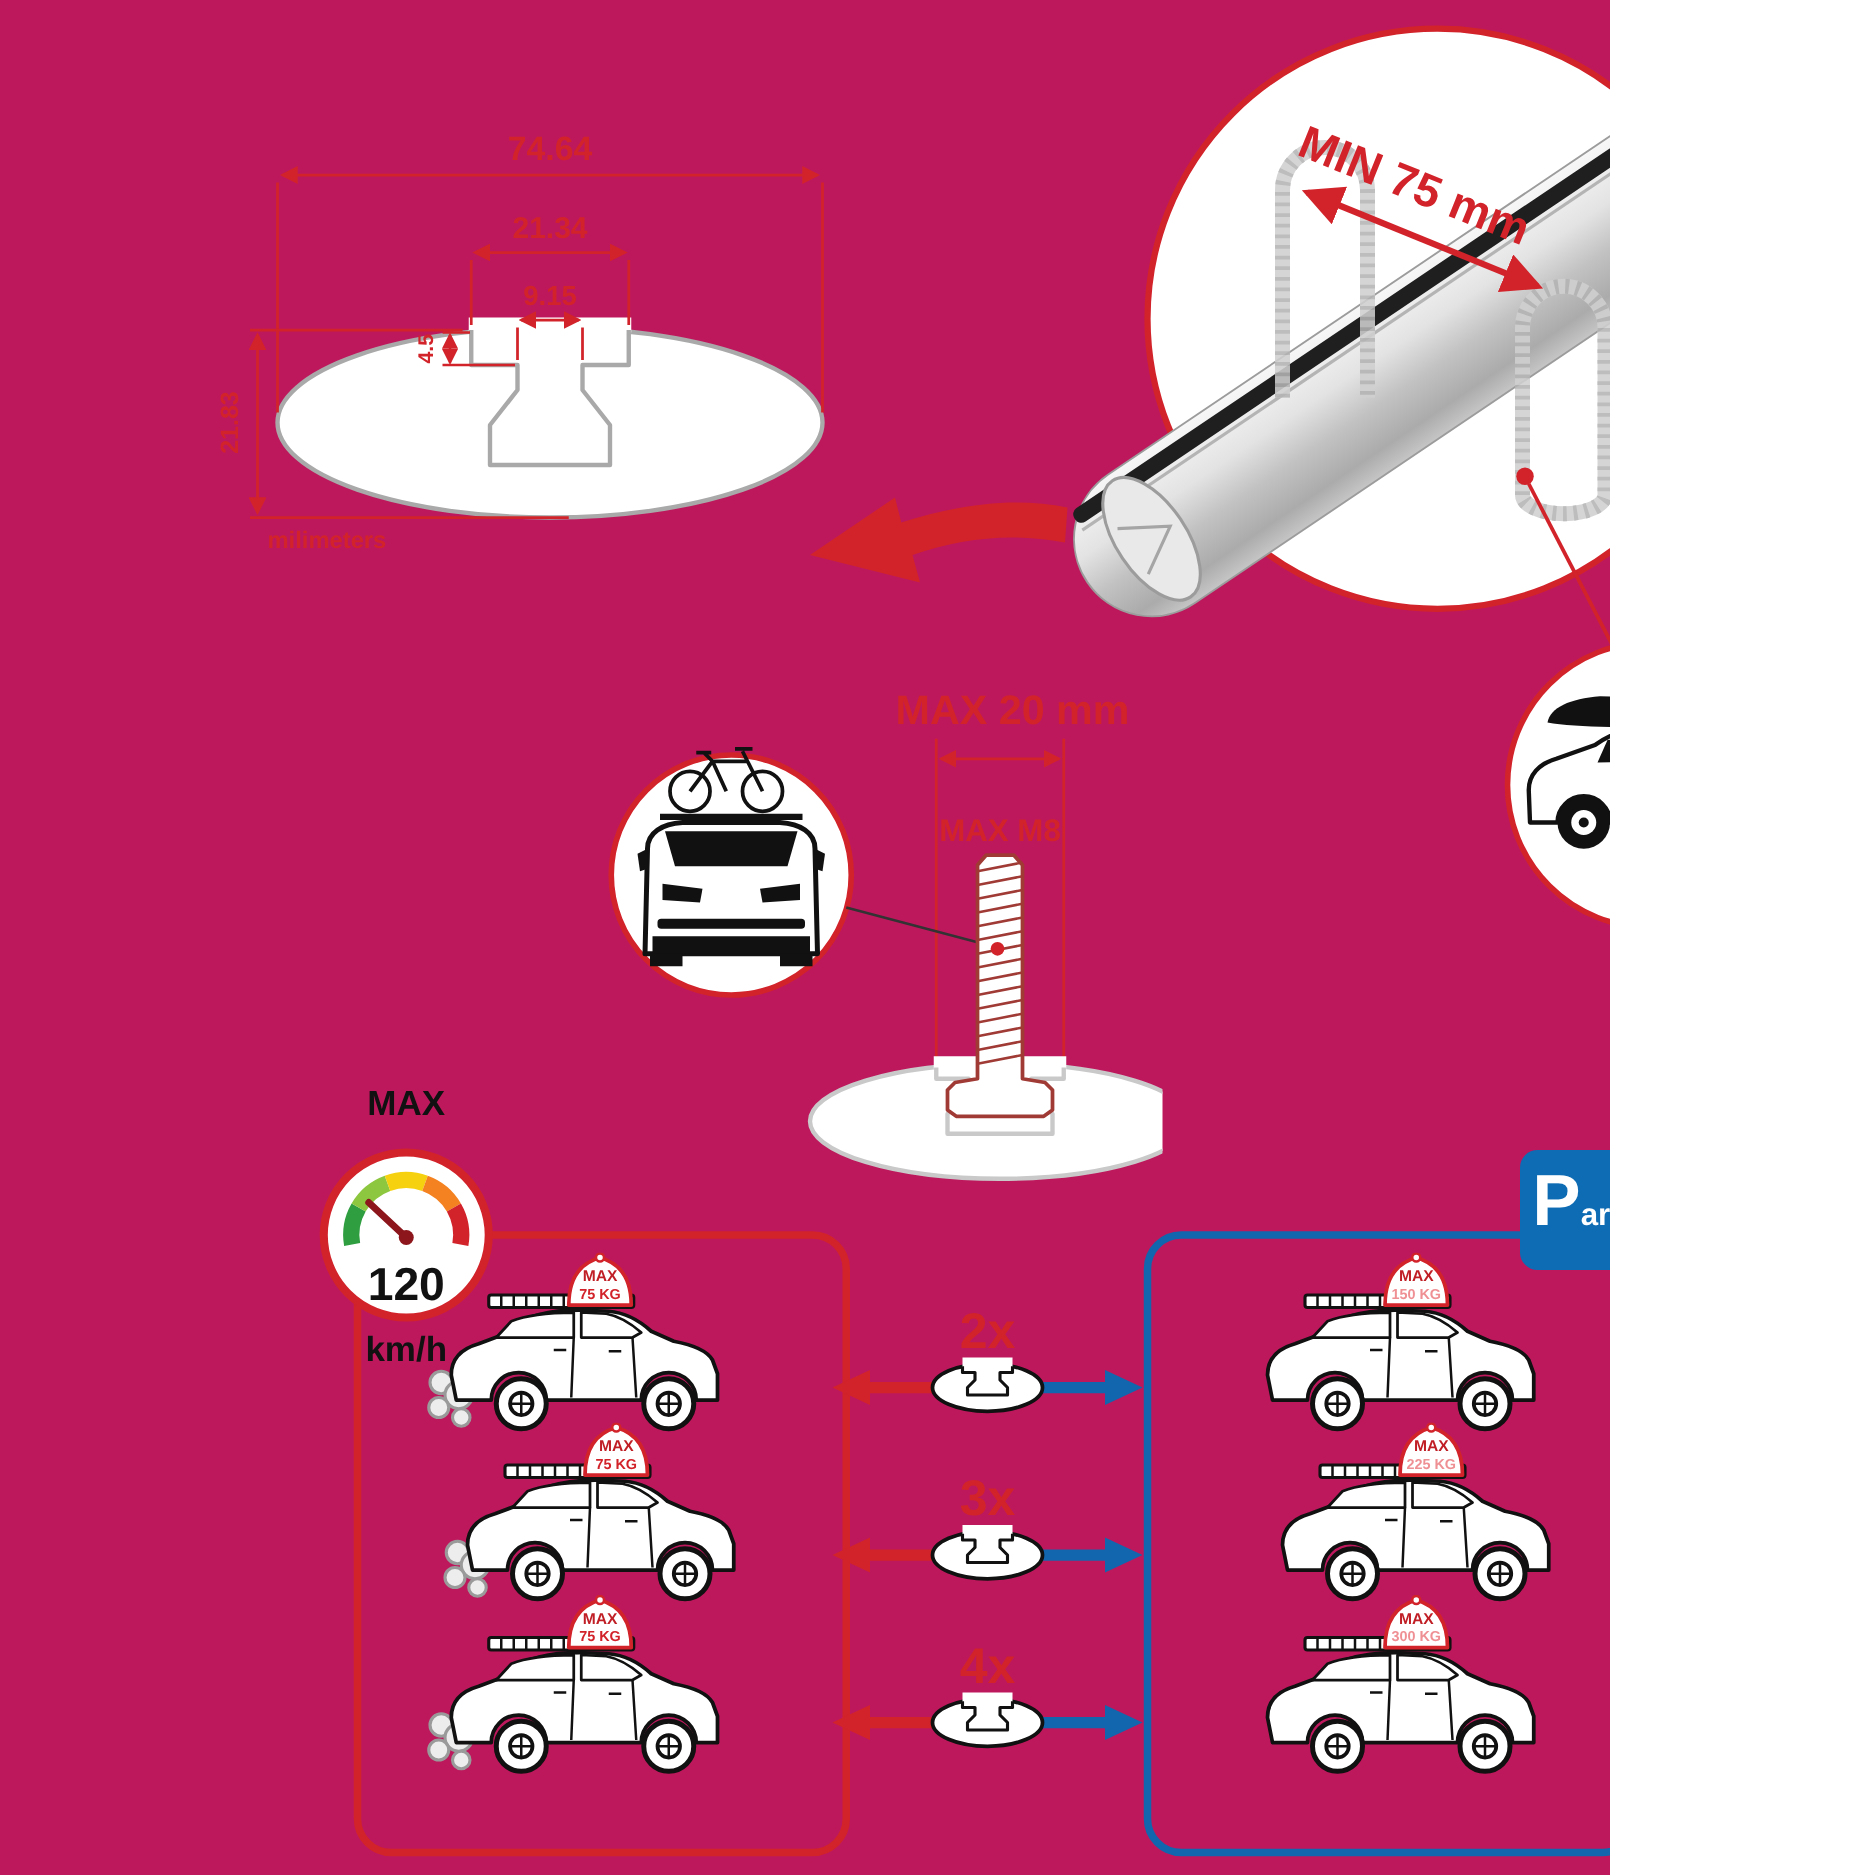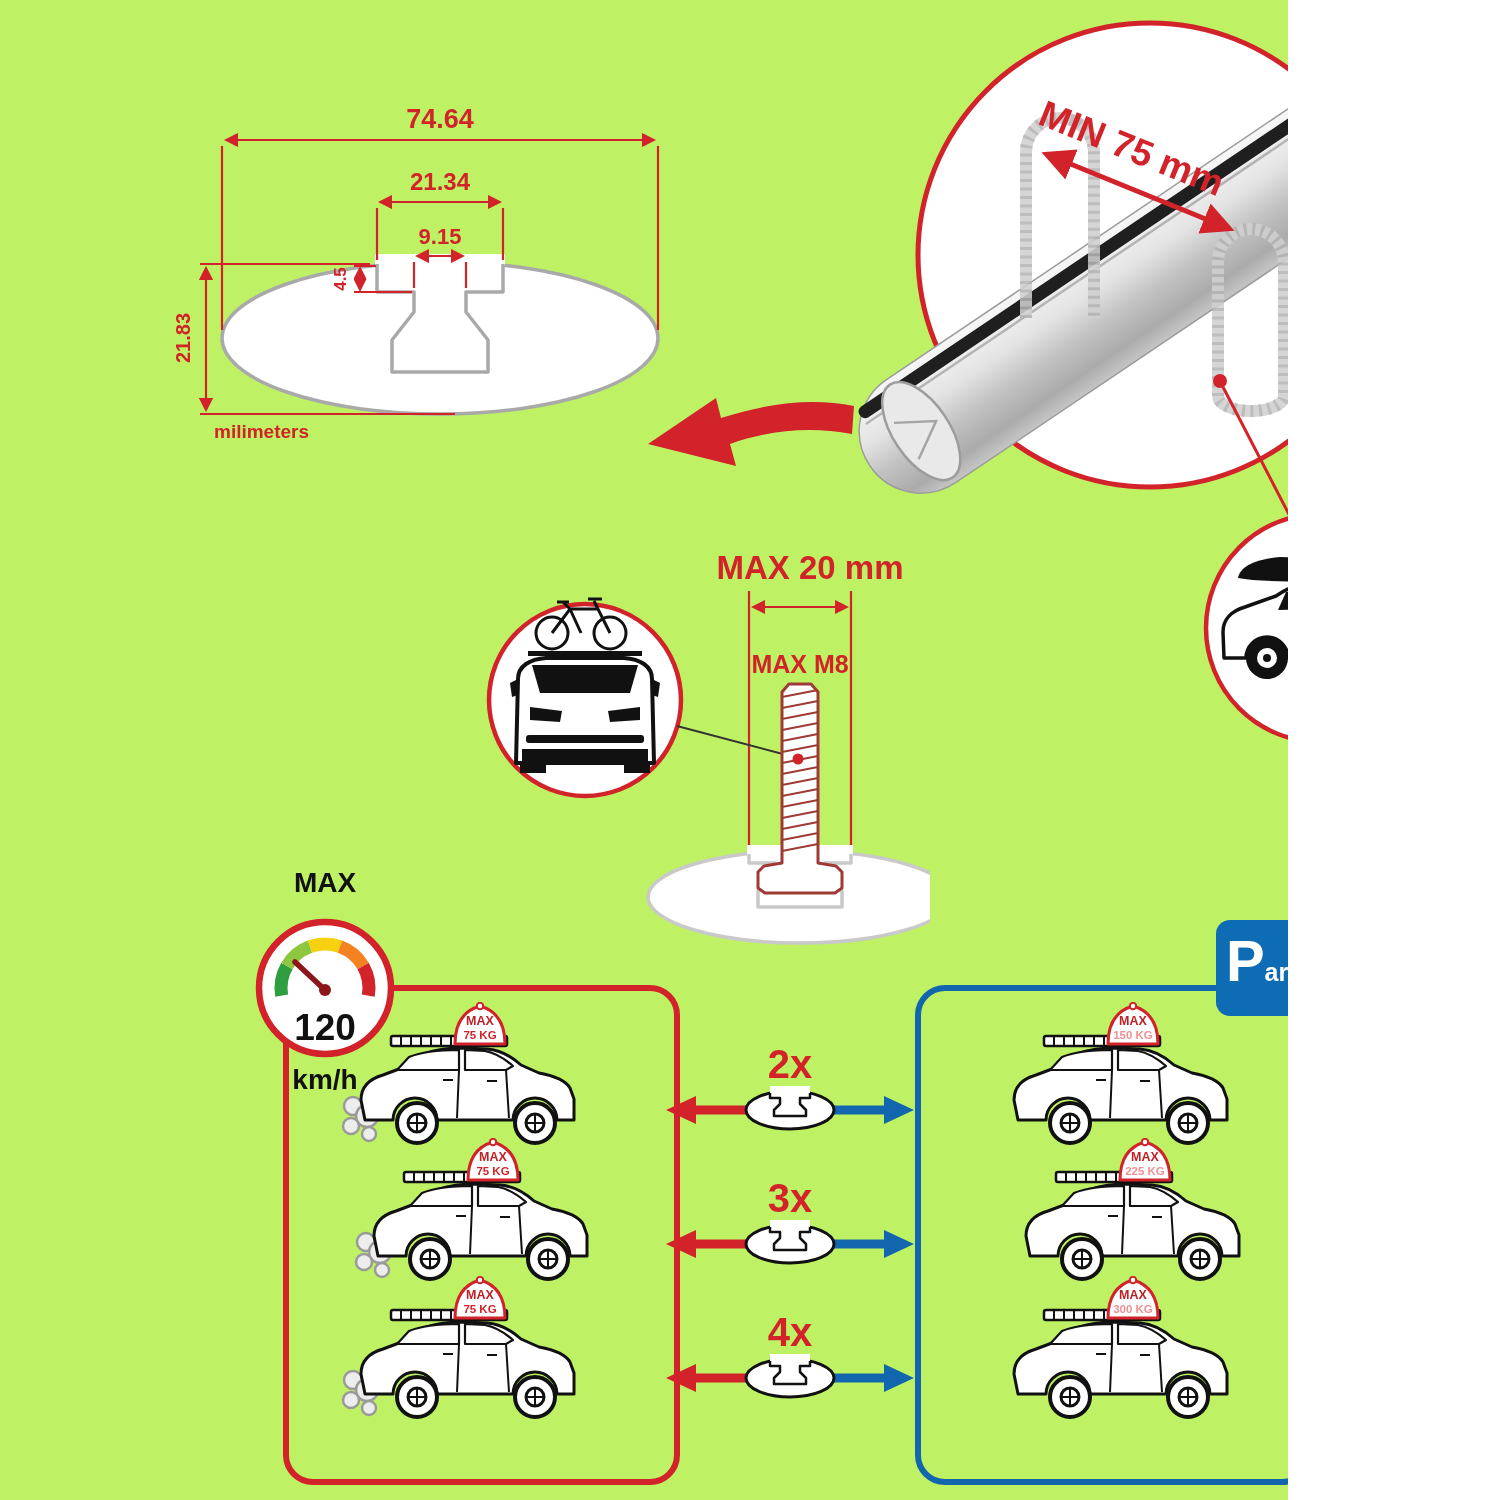--- a/index.html
+++ b/index.html
@@ -1,16 +1,16 @@
 <!DOCTYPE html>
 <html><head>
 <meta charset="utf-8">
 <style>
   html,body{margin:0;padding:0;background:#fff;}
-  .page{position:relative;width:1288px;height:1500px;background:#bef264;overflow:hidden;font-family:"Liberation Sans",sans-serif;}
+  .page{position:relative;width:1288px;height:1500px;background:#be185d;overflow:hidden;font-family:"Liberation Sans",sans-serif;}
   .abs{position:absolute;}
   svg text{font-family:"Liberation Sans",sans-serif;font-weight:bold;}
   .dim{fill:#d2232a;}
   .blktxt{fill:#111;}
   .box{position:absolute;width:385px;height:488px;border-radius:30px;background:transparent;}
   .box-red{border:6px solid #d2232a;}
   .box-blue{border:6px solid #1266ae;}
   .park{width:96px;height:96px;background:#0e6cb4;border-radius:14px;display:flex;justify-content:center;align-items:baseline;color:#fff;padding-top:12px;box-sizing:border-box;}
   .park-p{font-size:58px;font-weight:bold;line-height:1;}
   .park-ark{font-size:25px;font-weight:bold;line-height:1;}

